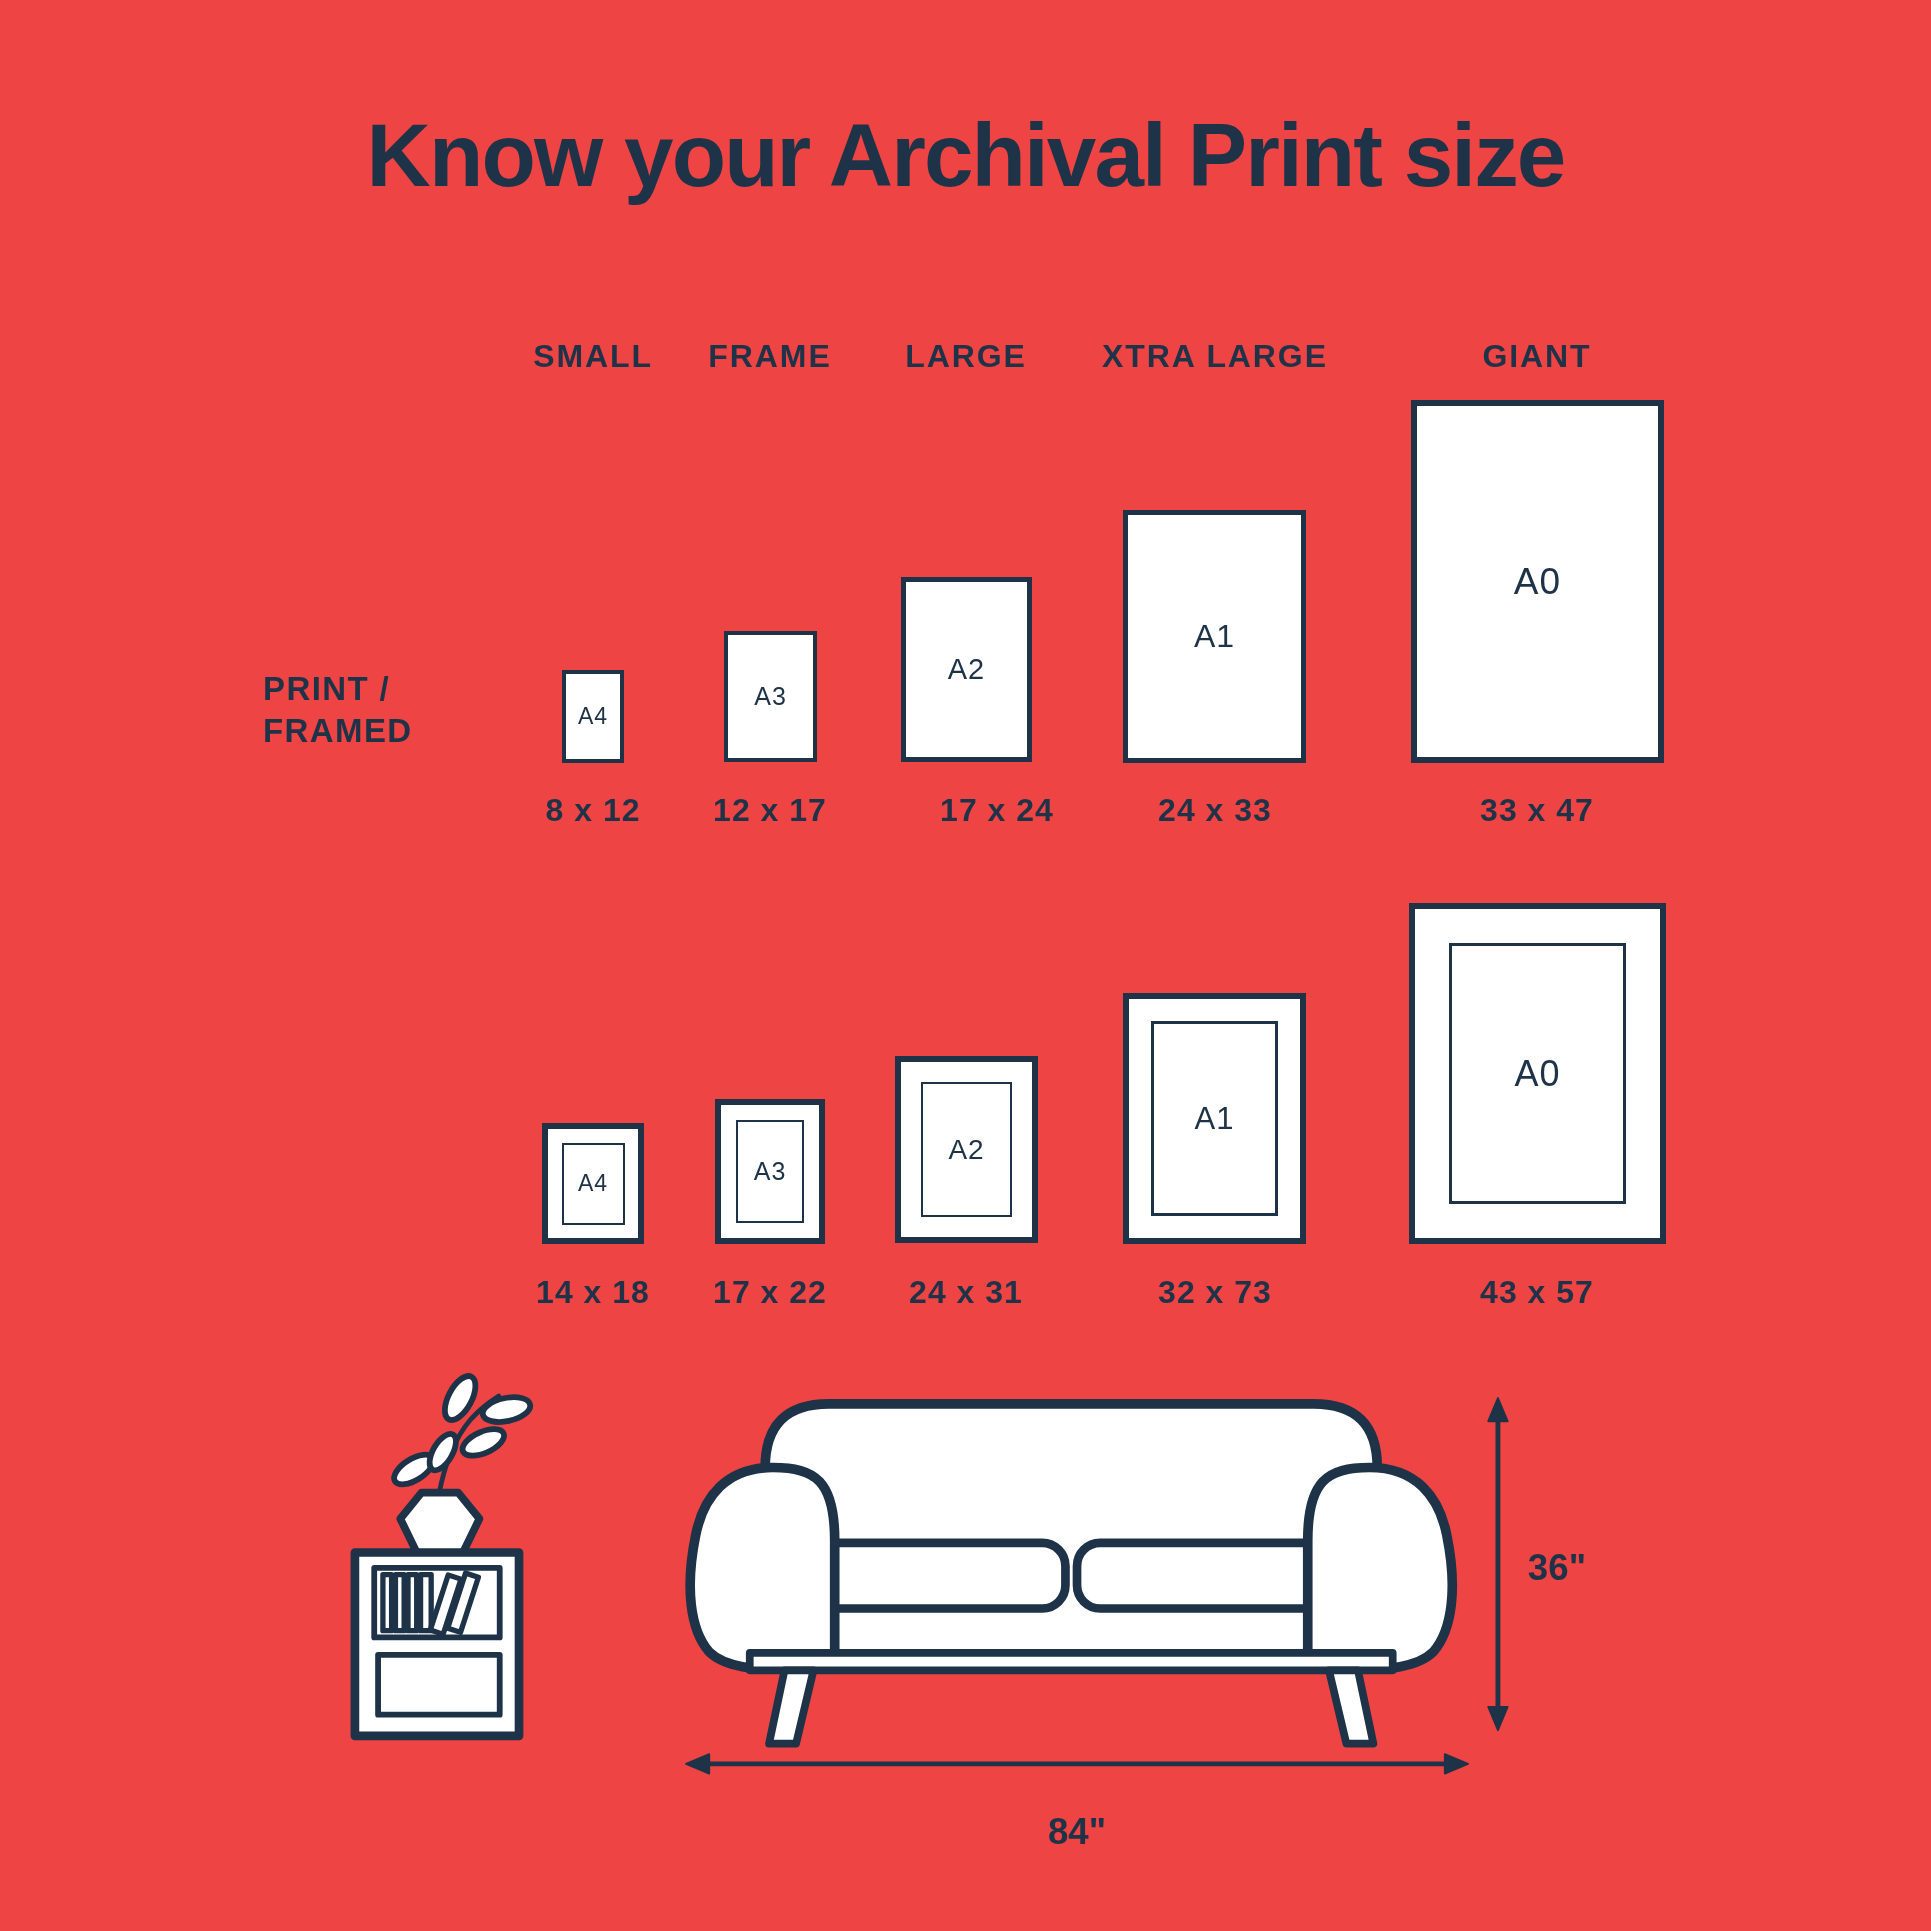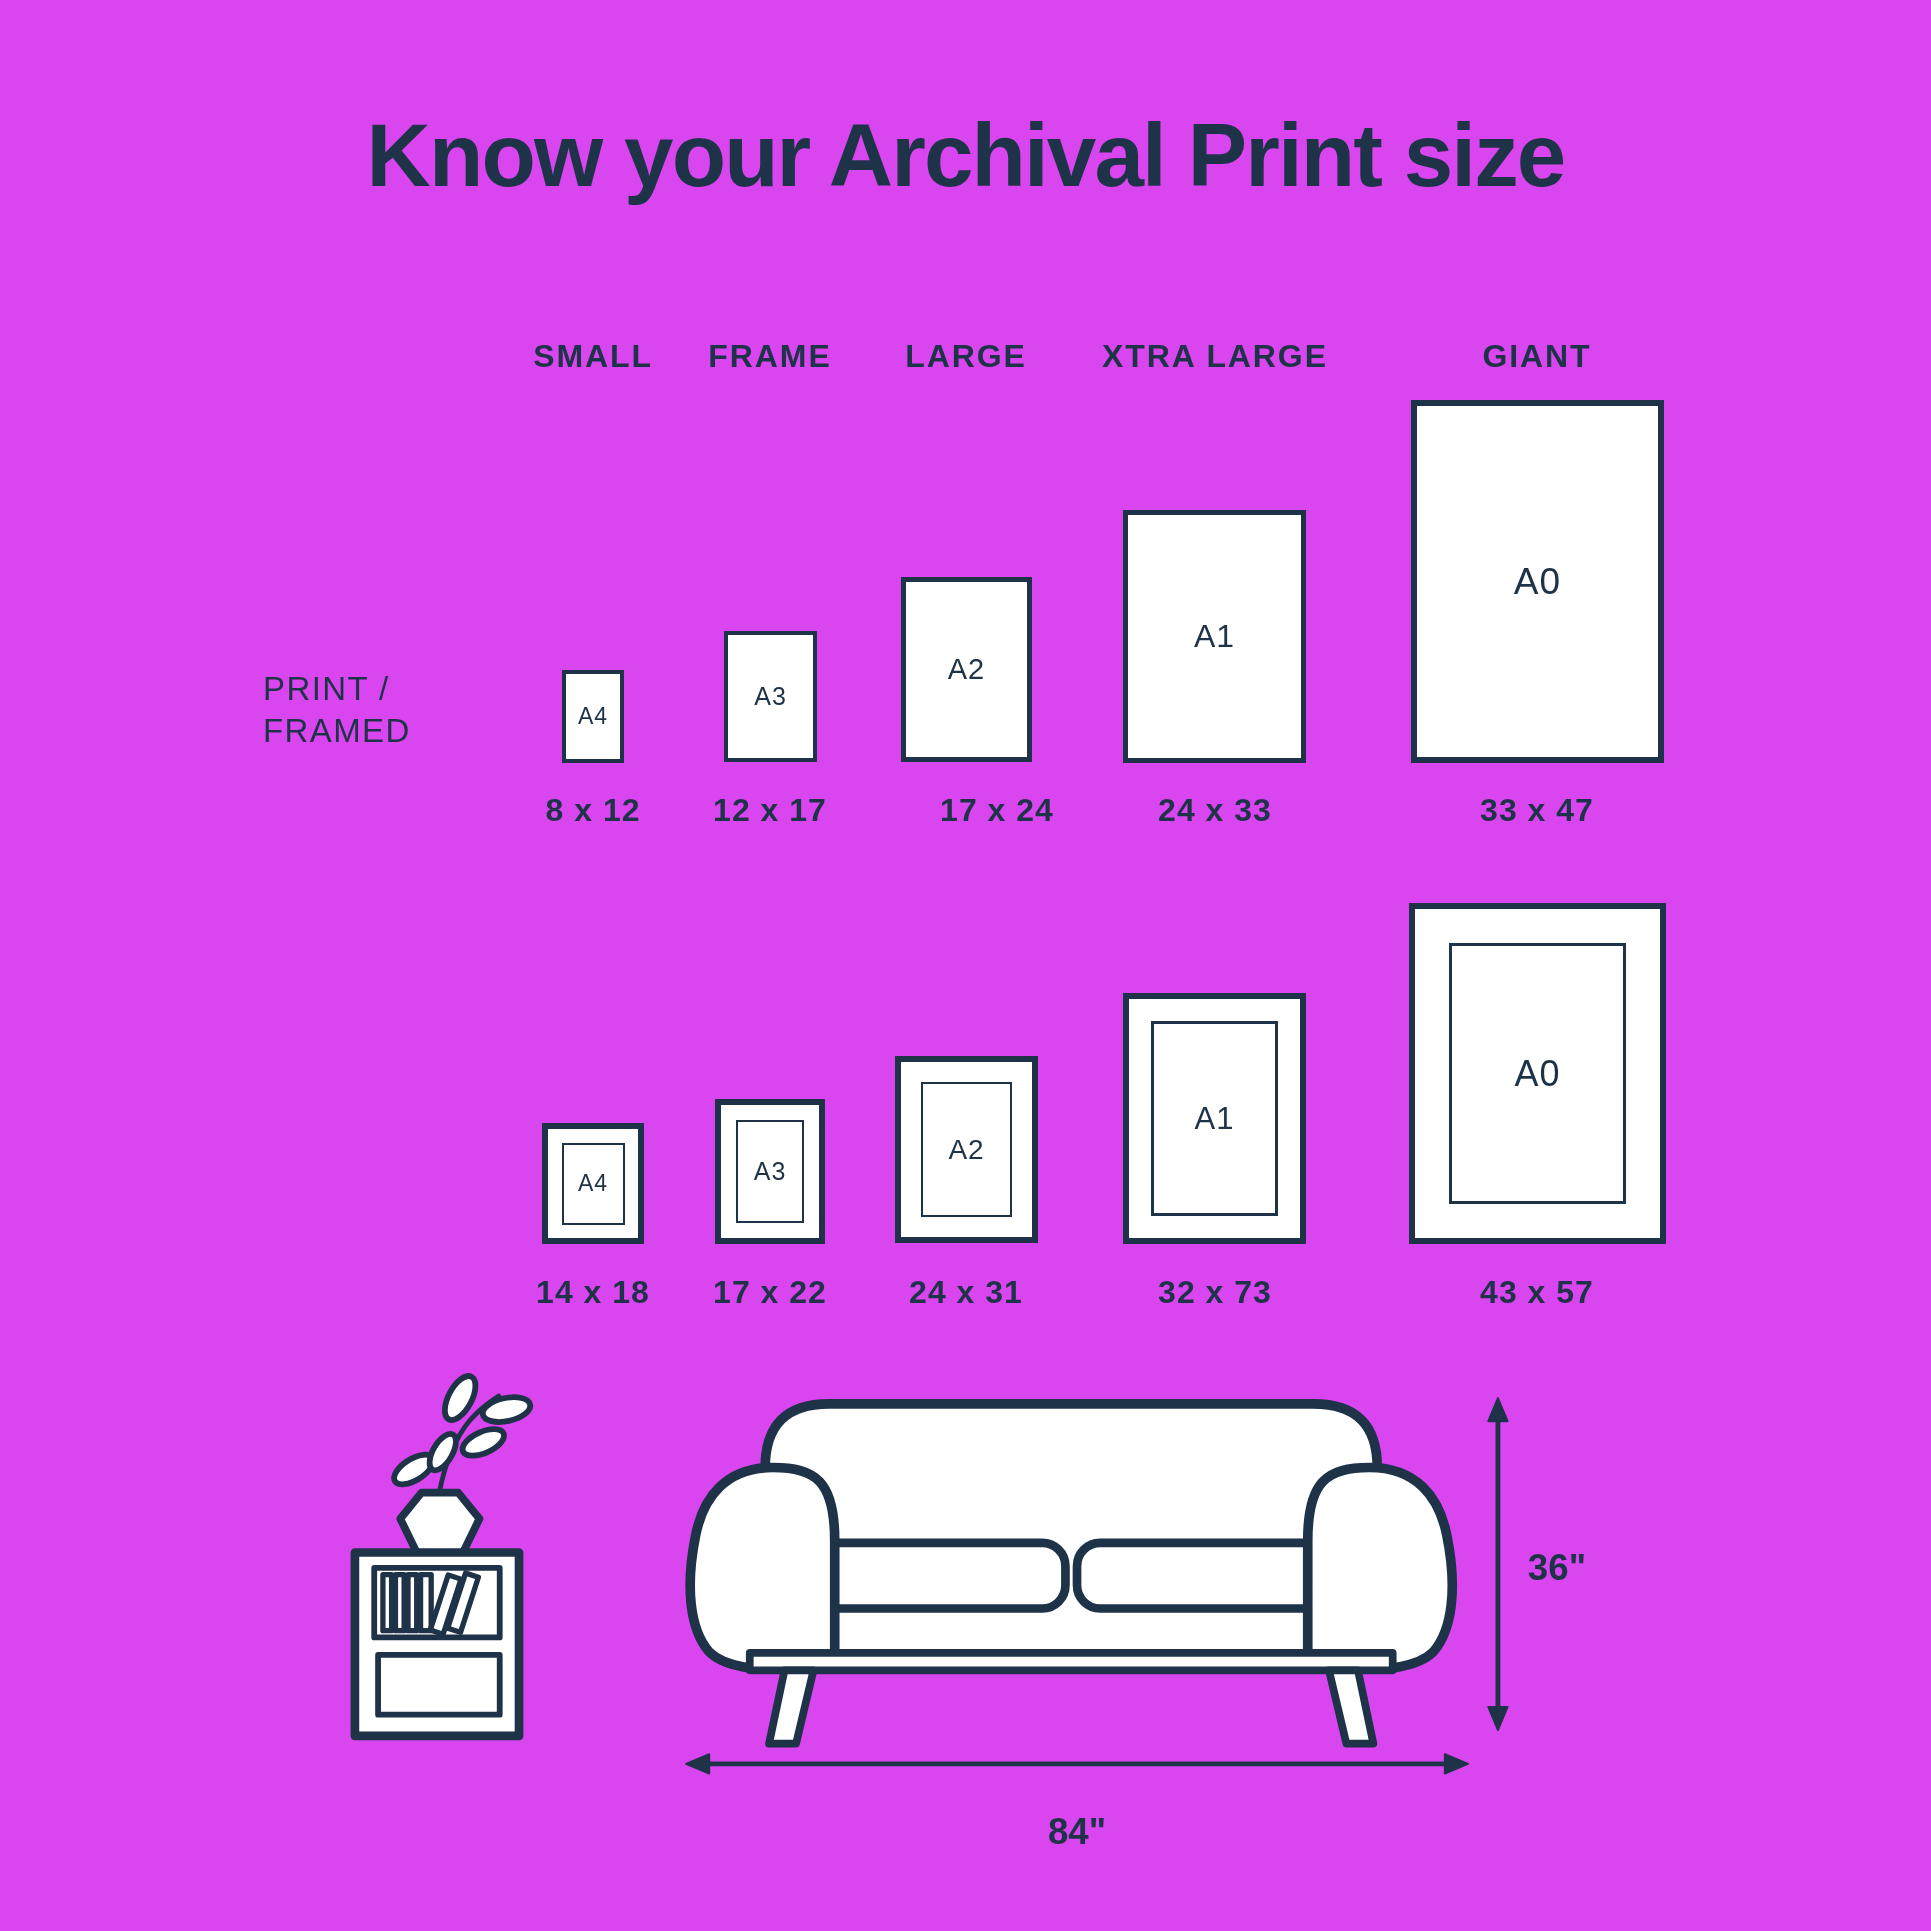--- a/index.html
+++ b/index.html
@@ -1,32 +1,32 @@
 <!DOCTYPE html>
 <html><head>
 <meta charset="utf-8">
 <style>
   :root{ --ink:#1e3348; }
   *{ box-sizing:border-box; }
   body{ margin:0; background:#ffffff; }
   .canvas{
-    position:relative; width:1931px; height:1931px; background:#d946ef;
+    position:relative; width:1931px; height:1931px; background:#ef4444;
     font-family:"Liberation Sans", sans-serif; color:var(--ink); overflow:hidden;
   }
   .page-title{
     position:absolute; left:0; top:104px; width:1931px; margin:0;
     text-align:center; font-size:89px; font-weight:700; letter-spacing:-1.9px;
     color:var(--ink);
   }
   .col-header{
     position:absolute; top:338px; transform:translateX(-50%);
     font-size:32px; font-weight:700; letter-spacing:1.9px; white-space:nowrap;
   }
   .row-label{
-    position:absolute; font-size:33px; font-weight:400; letter-spacing:1.4px;
+    position:absolute; font-size:33px; font-weight:700; letter-spacing:1.4px;
     line-height:42px; white-space:nowrap;
   }
   .row-label span{ display:block; }
   .row-label.print{ left:263px; top:668px; text-align:left; }
   .row-label.mount{ left:253px; top:1141px; width:232px; text-align:center; }
   .print-box{
     position:absolute; border-style:solid; border-color:var(--ink); background:#fff;
     display:flex; align-items:center; justify-content:center;
   }
   .paper-label{ font-weight:400; letter-spacing:1px; }

